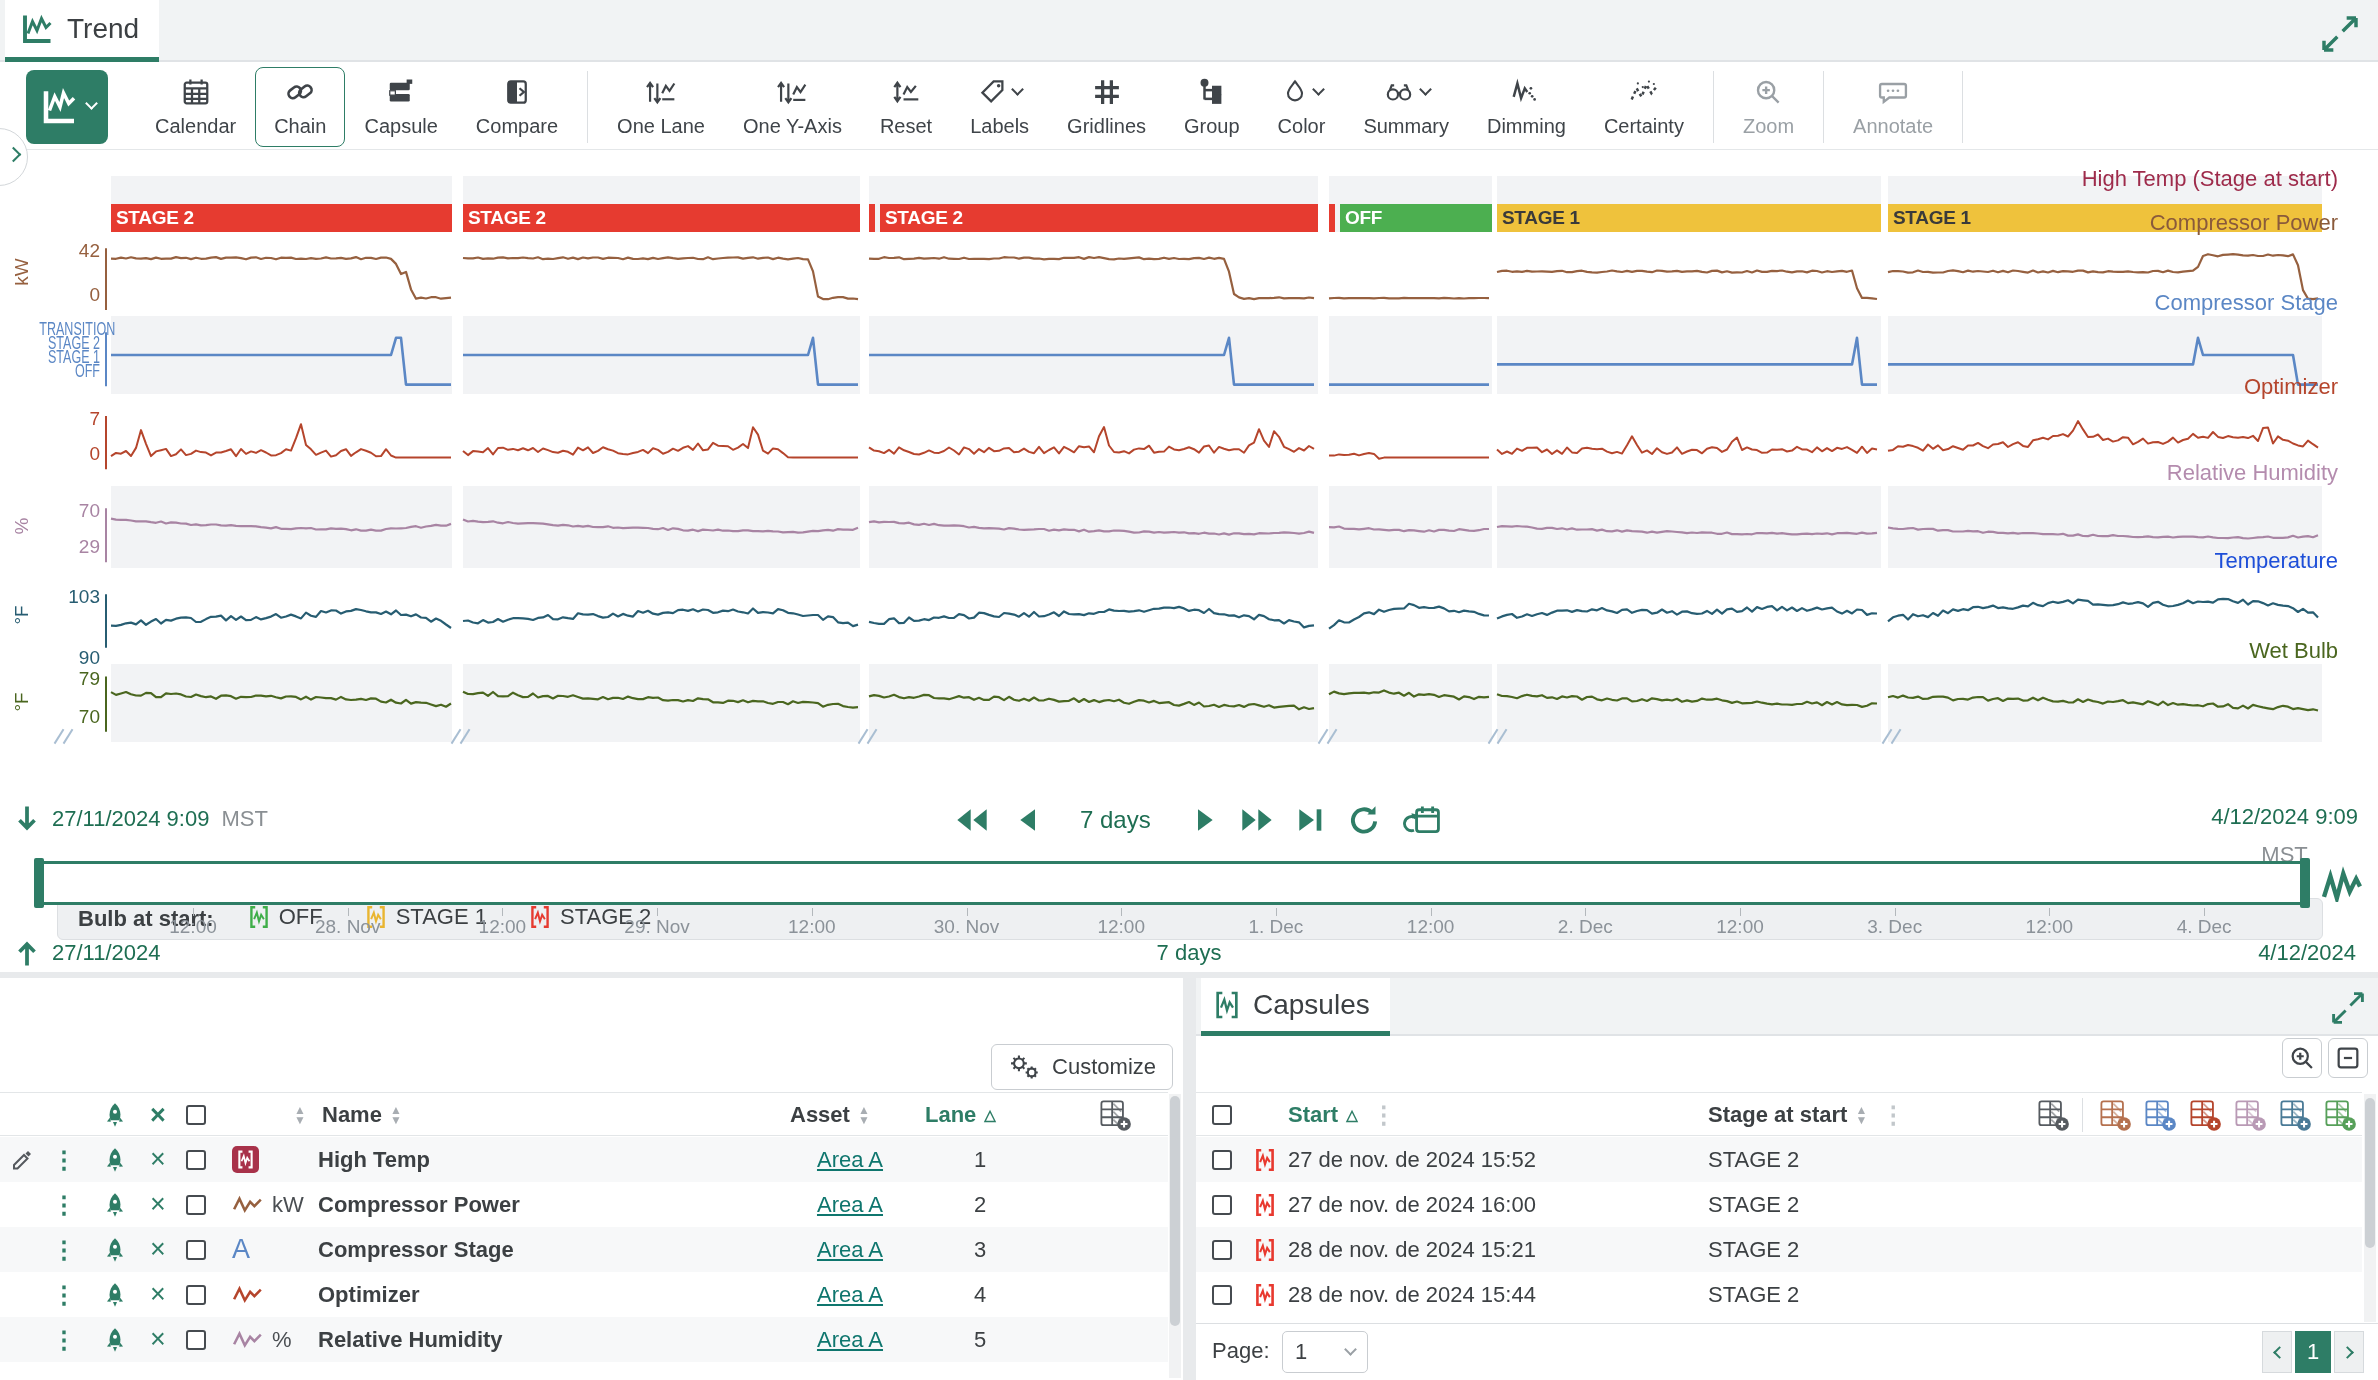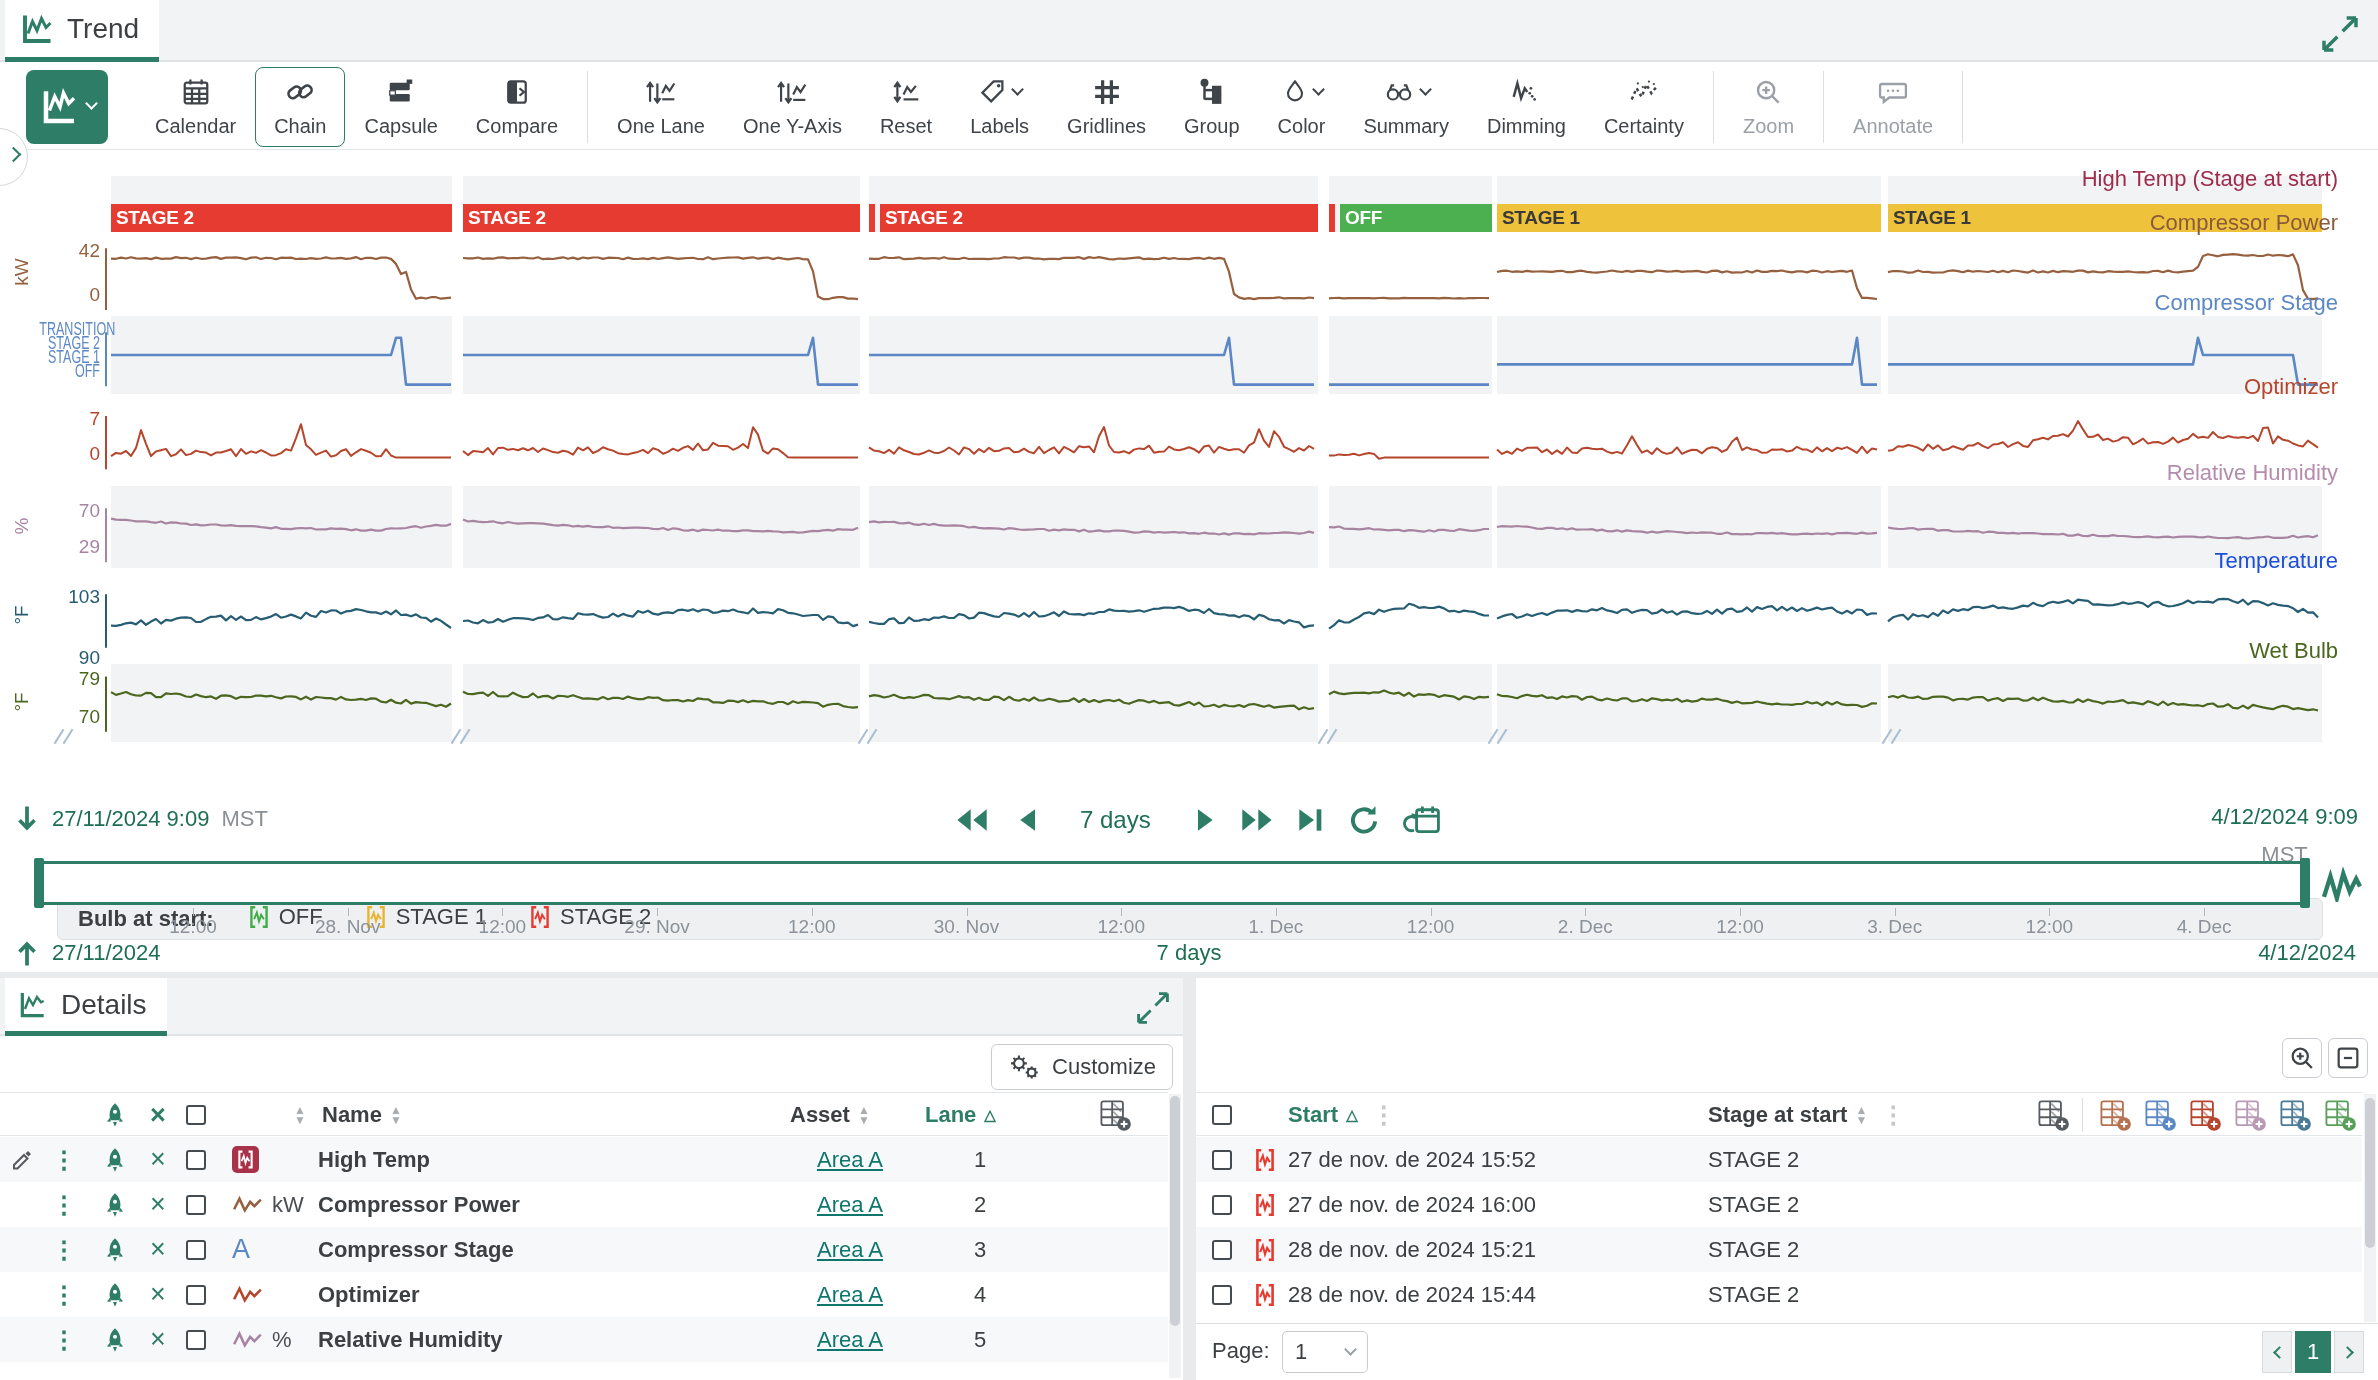--- a/index.html
+++ b/index.html
@@ -593,37 +593,20 @@
       <span class="greents">7 days</span>
     </div>
     <div style="position:absolute;right:22px;top:2px;">
       <span class="greents">4/12/2024</span>
     </div>
   </div>
 
   <div class="panelzone">
 
     <div class="panel" style="left:0;width:1183px;">
-      <div class="ptabstrip">
-        <div class="ptab">
-          <svg width="32" height="32" viewBox="0 0 24 24">
-            <path d="M4 3v17h16" fill="none" stroke="#2e7d66" stroke-width="2.4"></path>
-            <polyline points="6,15 9,7 12,12 15,6 18,10 20,9" fill="none" stroke="#2e7d66" stroke-width="1.8"></polyline>
-          </svg>
-          <span>Details</span>
-        </div>
-        <div class="pexpand">
-          <svg width="36" height="36" viewBox="0 0 30 30">
-            <g stroke="#2e7d66" stroke-width="2.4" fill="none">
-                <path d="M17 13 27 3 M27 3h-7 M27 3v7"></path>
-                <path d="M13 17 3 27 M3 27h7 M3 27v-7"></path>
-              </g>
-          </svg>
-        </div>
-      </div>
       <div class="custbtn">
         <svg width="34" height="30" viewBox="0 0 28 24">
           <g stroke="#3f4449" stroke-width="1.7" fill="none">
             <circle cx="9" cy="9" r="4"></circle>
               <path d="M9 2.5v3 M9 12.5v3 M2.5 9h3 M12.5 9h3 M4.5 4.5l2 2 M11.5 11.5l2 2 M13.5 4.5l-2 2 M6.5 11.5l-2 2"></path>
             <circle cx="19.5" cy="16.5" r="3.2"></circle>
               <path d="M19.5 11.5v2.5 M19.5 19v2.5 M14.5 16.5H17 M22 16.5h2.5 M16 13l1.7 1.7 M21.3 18.3l1.7 1.7 M23 13l-1.7 1.7 M17.7 18.3 16 20"></path>
           </g>
         </svg>
         <span>Customize</span>
@@ -851,20 +834,39 @@
               <span>5</span>
             </div>
           </div>
         </div>
       <div style="position:absolute;right:2px;top:116px;width:12px;height:284px;background:#f1f2f3;">
         <div class="scrollthumb" style="left:1px;top:2px;height:230px;"></div>
       </div>
     </div>
 
     <div class="panel" style="left:1196px;width:1182px;">
+      <div class="ptabstrip">
+        <div class="ptab">
+          <svg width="28" height="32" viewBox="0 0 20 24">
+            <g stroke="#2e7d66" stroke-width="2" fill="none">
+              <path d="M6.5 3H3v18h3.5 M13.5 3H17v18h-3.5"></path>
+              <polyline points="5.5,14 8,8 10,16 12,10 14.5,14" stroke-width="1.7"></polyline>
+            </g>
+          </svg>
+          <span>Capsules</span>
+        </div>
+        <div class="pexpand">
+          <svg width="36" height="36" viewBox="0 0 30 30">
+            <g stroke="#2e7d66" stroke-width="2.4" fill="none">
+                <path d="M17 13 27 3 M27 3h-7 M27 3v7"></path>
+                <path d="M13 17 3 27 M3 27h7 M3 27v-7"></path>
+              </g>
+          </svg>
+        </div>
+      </div>
       <div class="capbtn" style="right:56px;">
         <svg width="28" height="28" viewBox="0 0 24 24">
           <g stroke="#3f4449" stroke-width="1.9" fill="none">
               <circle cx="10.5" cy="10.5" r="6.5"></circle>
               <path d="M15.3 15.3 20.5 20.5 M7.5 10.5h6 M10.5 7.5v6"></path>
             </g>
         </svg>
       </div>
       <div class="capbtn" style="right:10px;">
         <svg width="28" height="28" viewBox="0 0 24 24">

